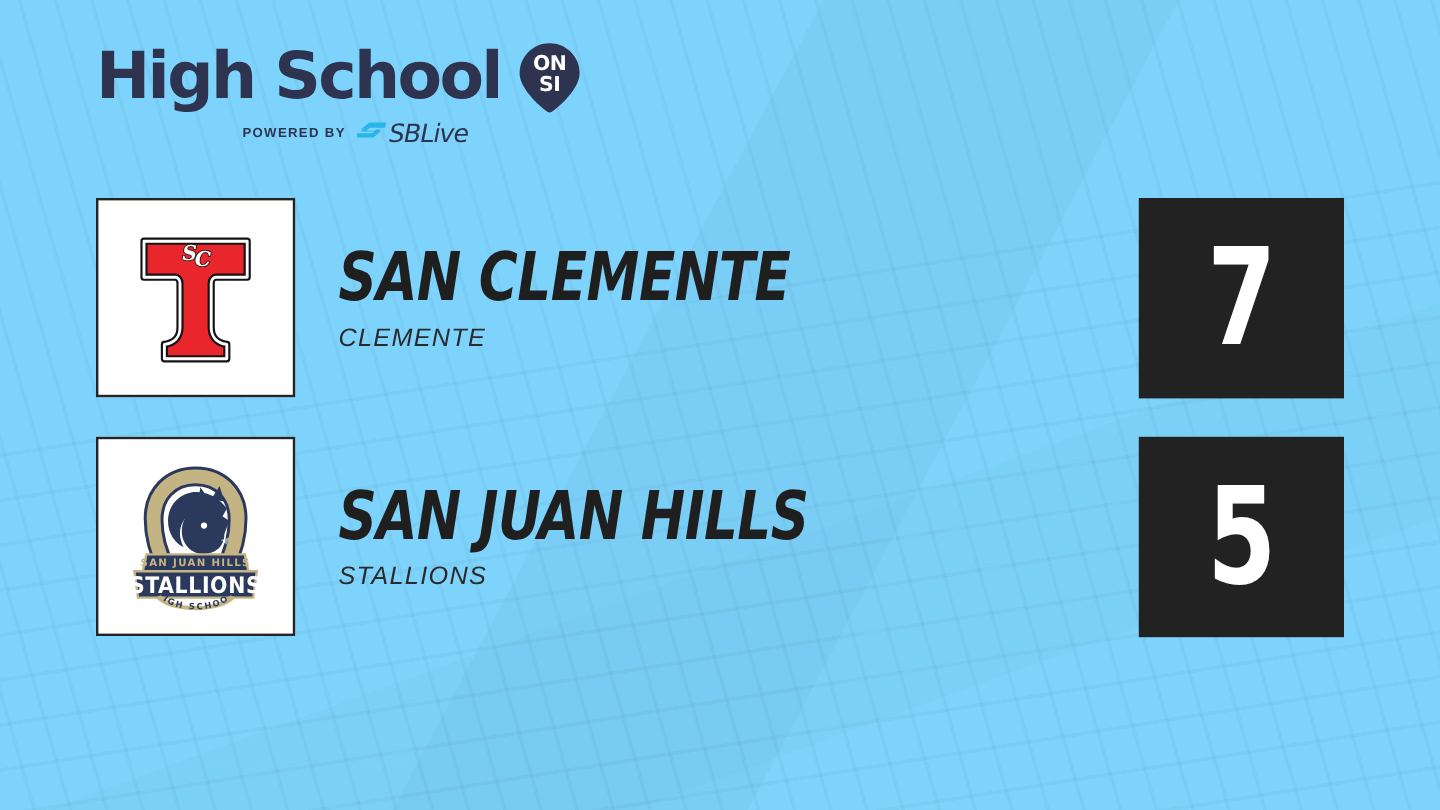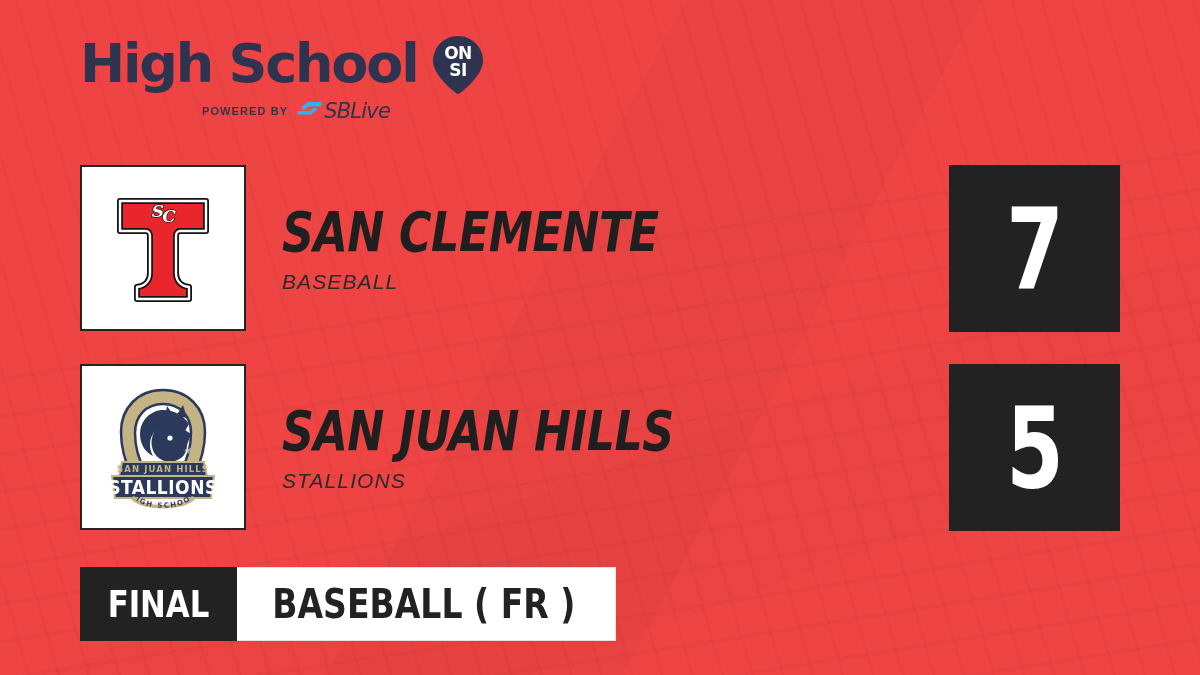--- a/index.html
+++ b/index.html
@@ -11,21 +11,21 @@
     height: 675px;
     overflow: hidden;
     font-family: "Liberation Sans", sans-serif;
     background: #fafafa;
   }
 
   .stage {
     position: relative;
     width: 1200px;
     height: 675px;
-    background: #ef4444;
+    background: #7dd3fc;
     overflow: hidden;
   }
 
   
   .bg-layer {
     position: absolute;
     inset: 0;
     pointer-events: none;
   }
   .bg-stripes-steep {
@@ -293,21 +293,21 @@
           <path d="M32 28 L118 28 L118 58 L92 58 C90 58 88 60 88 63 L88 100 C88 108 93 113 101 114 L101 126 L49 126 L49 114 C57 113 62 108 62 100 L62 63 C62 60 60 58 58 58 L32 58 Z" fill="none" stroke="#ffffff" stroke-width="2.4" stroke-linejoin="round"></path>
         </g>
         <g transform="translate(75,44)">
           <text x="-5" y="0" text-anchor="middle" font-family="DejaVu Serif, serif" font-weight="700" font-size="17" fill="#ffffff" stroke="#141414" stroke-width="1.4" paint-order="stroke" font-style="italic">S</text>
           <text x="6" y="5" text-anchor="middle" font-family="DejaVu Serif, serif" font-weight="700" font-size="17" fill="#ffffff" stroke="#141414" stroke-width="1.4" paint-order="stroke" font-style="italic">C</text>
         </g>
       </svg>
     </div>
     <div class="team-text">
       <div class="team-name">SAN CLEMENTE</div>
-      <div class="team-mascot">BASEBALL</div>
+      <div class="team-mascot">CLEMENTE</div>
     </div>
   </div>
 
   <div class="score-box row-1">
     <div class="score-value">7</div>
   </div>
 
   <div class="team-row row-2">
     <div class="logo-card">
       <svg width="150" height="150" viewBox="0 0 150 150">
@@ -343,22 +343,14 @@
     <div class="team-text">
       <div class="team-name">SAN JUAN HILLS</div>
       <div class="team-mascot">STALLIONS</div>
     </div>
   </div>
 
   <div class="score-box row-2">
     <div class="score-value">5</div>
   </div>
 
-  <div class="status-bar">
-    <div class="status-final">
-      <div class="status-final-text">FINAL</div>
-    </div>
-    <div class="status-sport">
-      <div class="status-sport-text">BASEBALL ( FR )</div>
-    </div>
-  </div>
 
 </div>
 
 </body></html>

